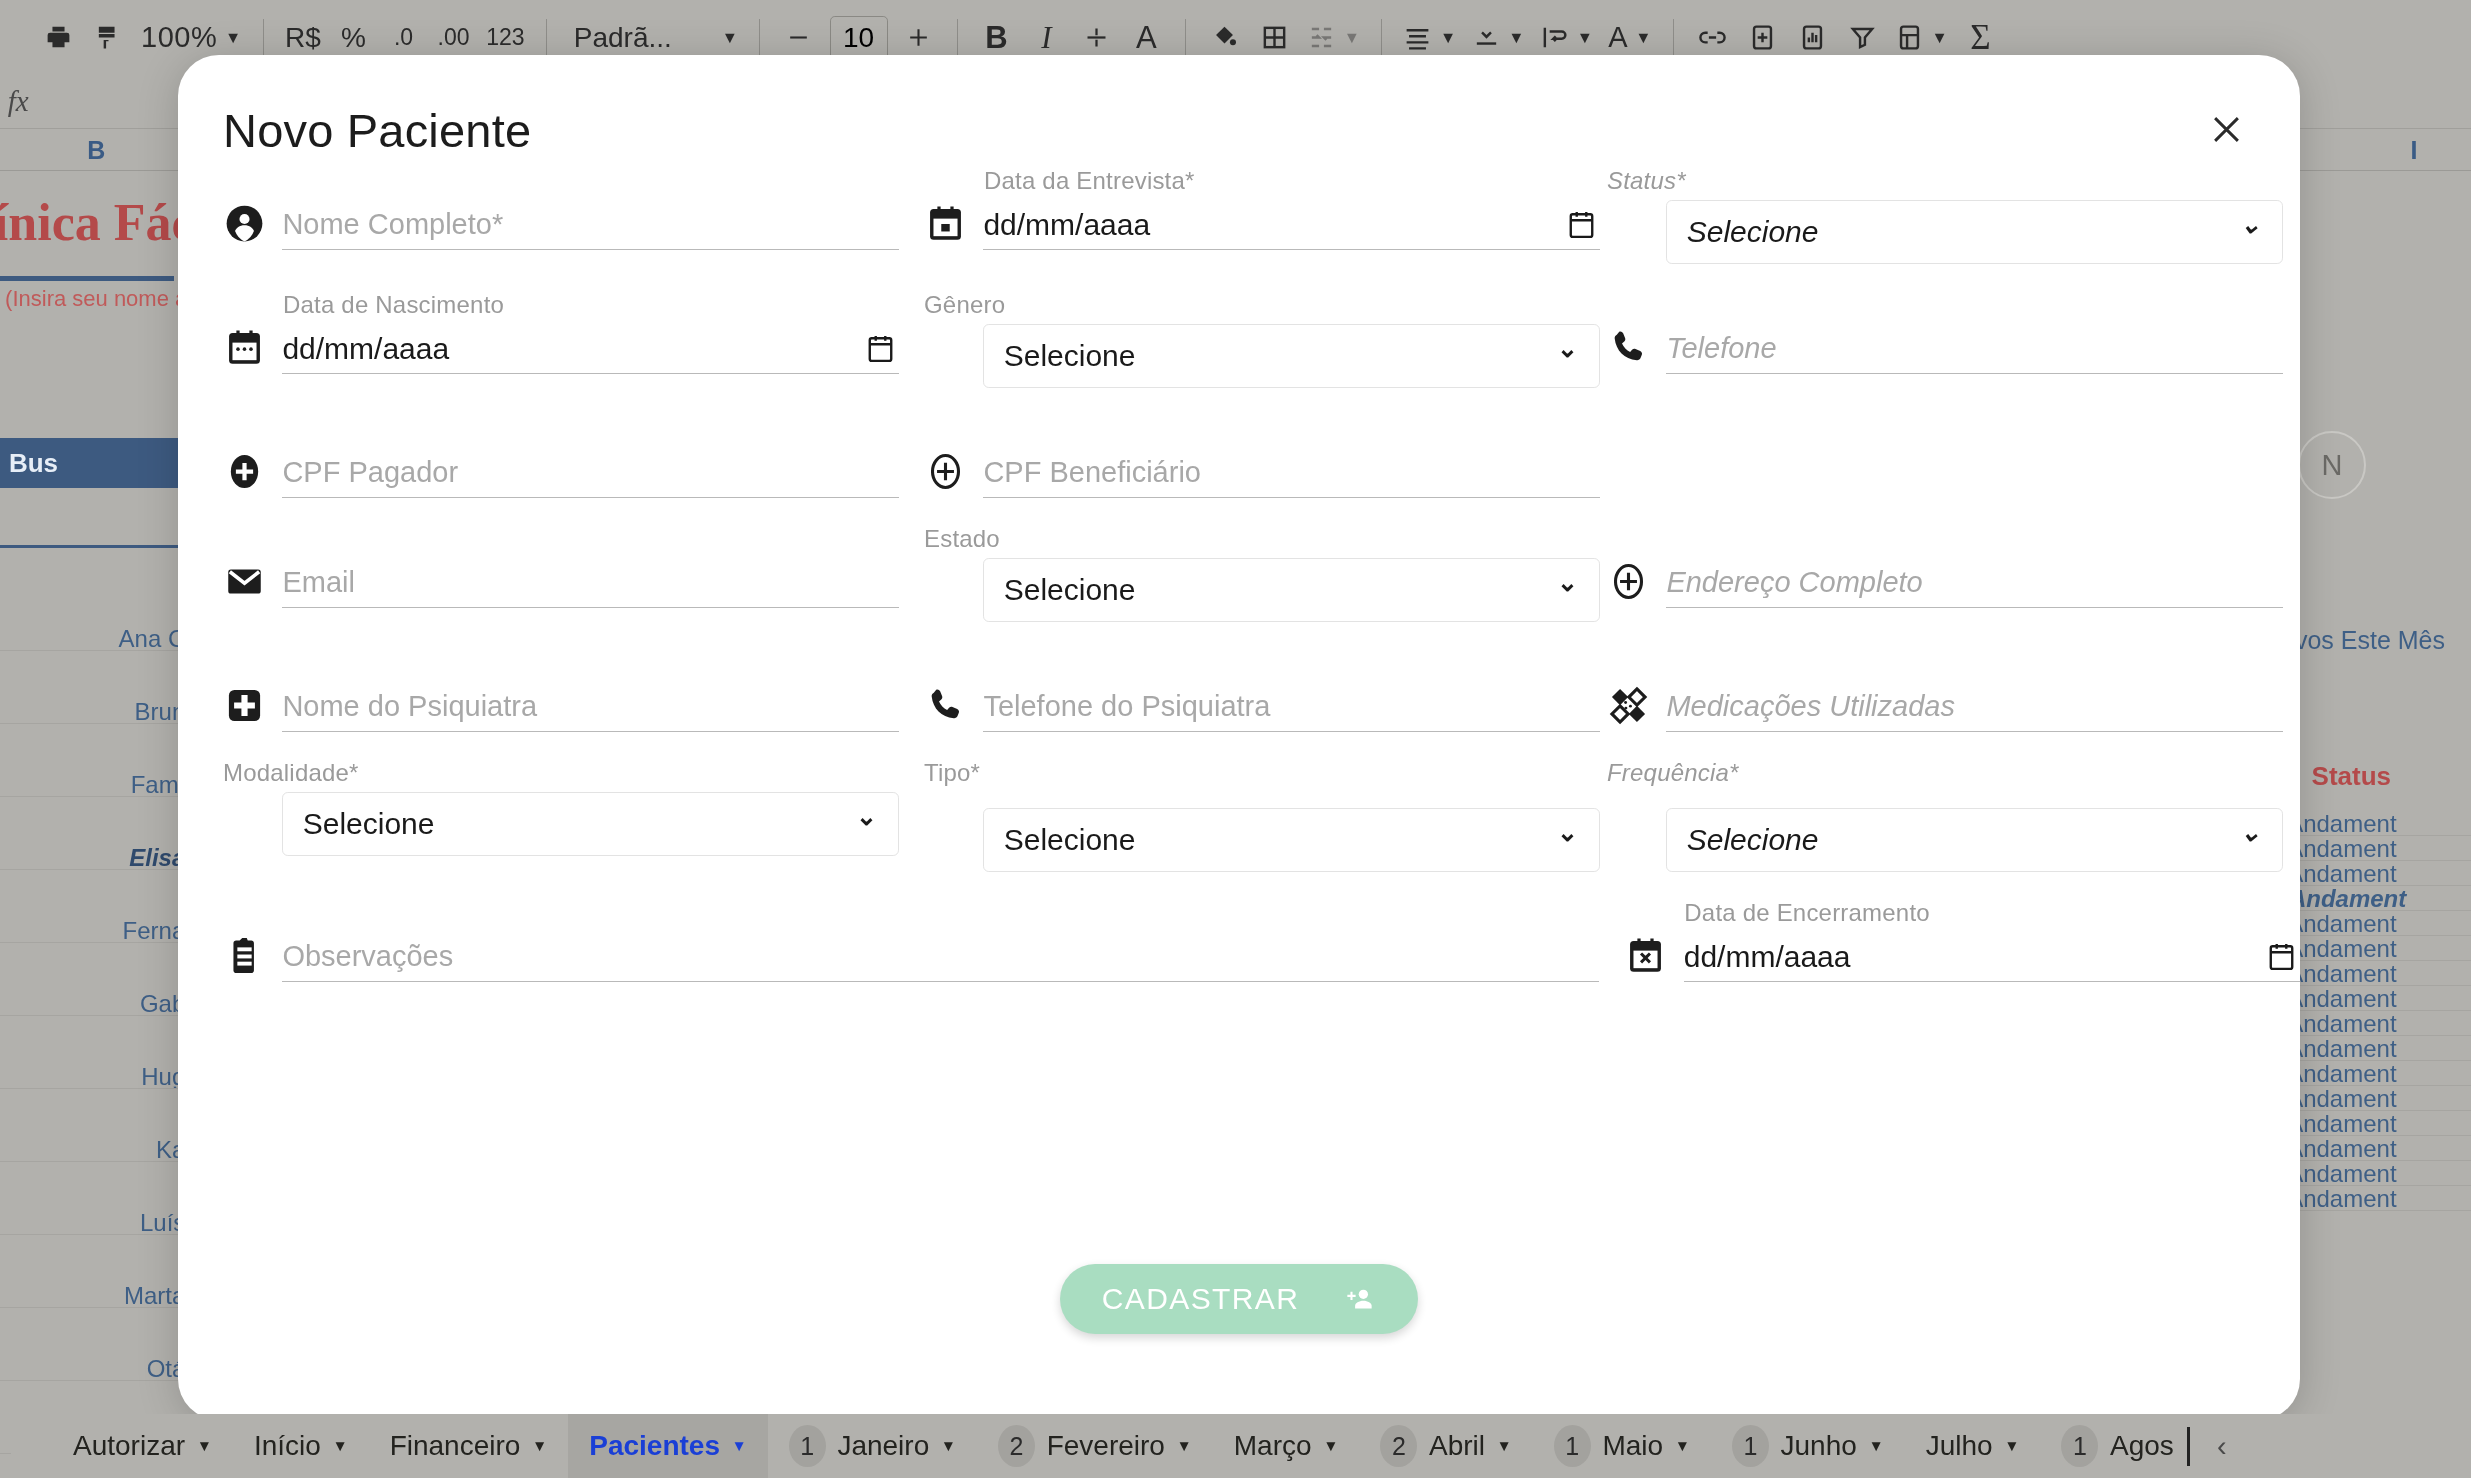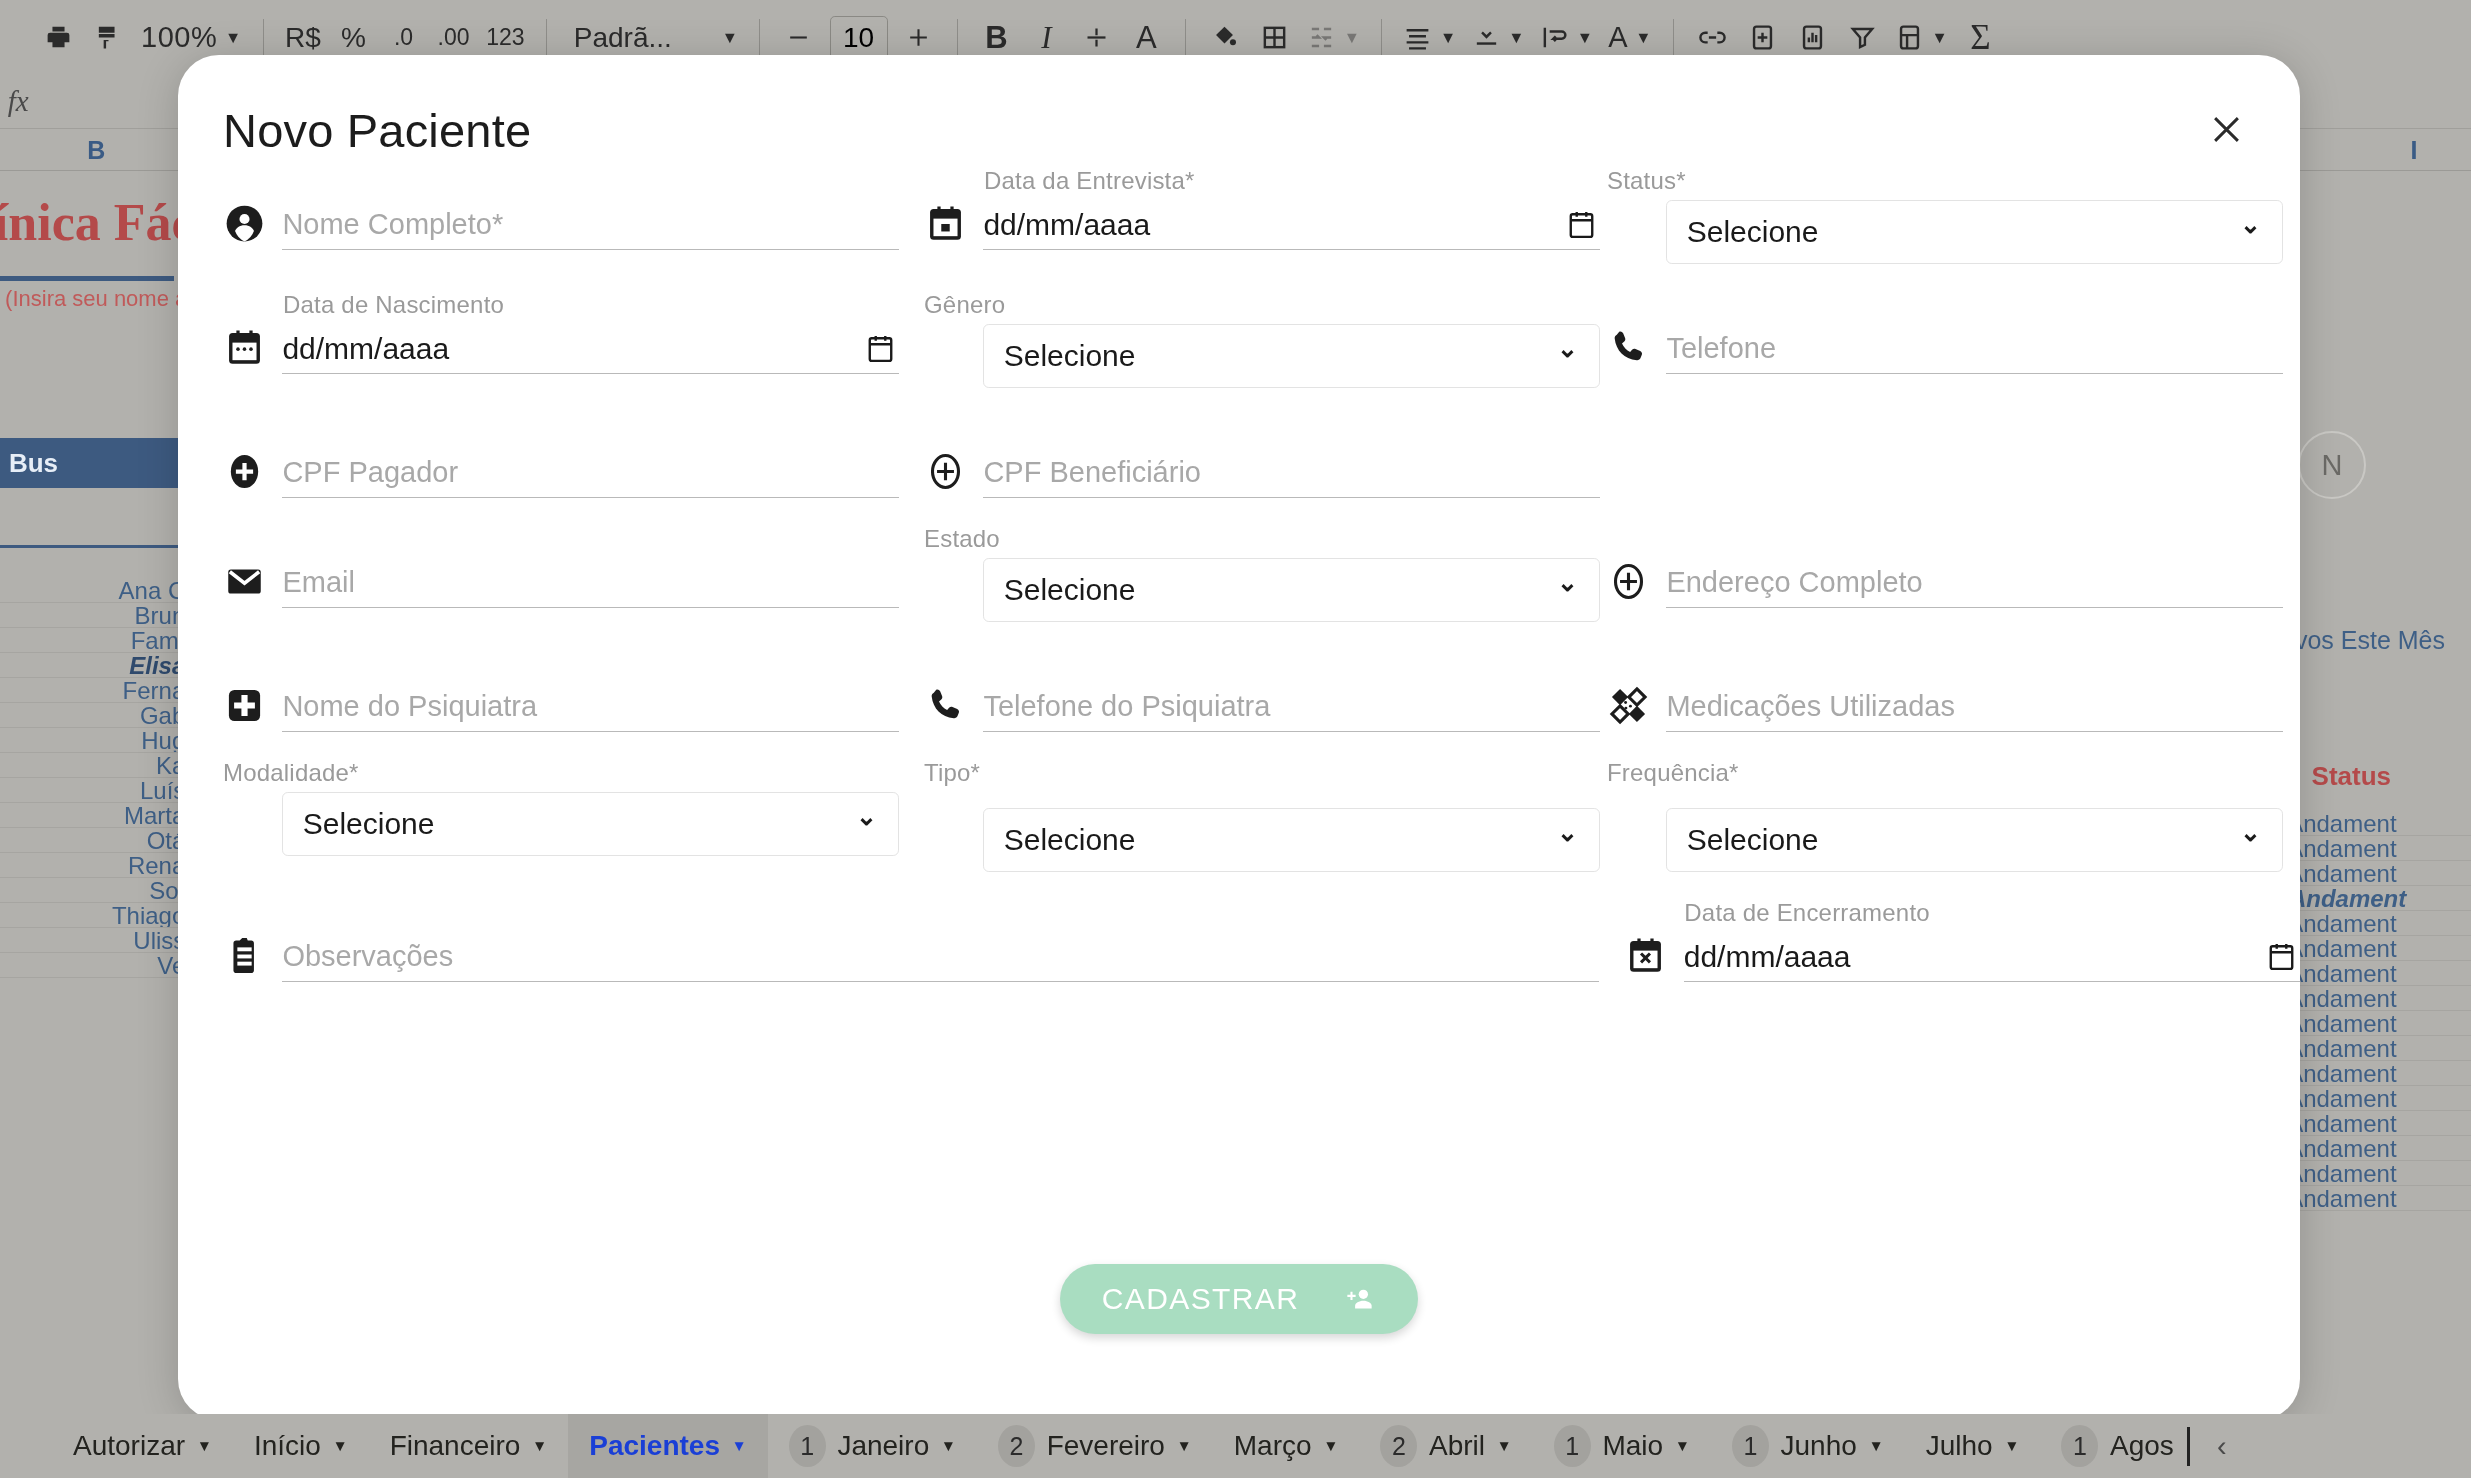--- a/index.html
+++ b/index.html
@@ -74,21 +74,21 @@
     position:absolute; left:-126px; top: 266px; width: 319px; height: 50px;
     background:#3d5a80; color:#e7eef7; font-size:26px; font-weight:600;
     display:flex; align-items:center; justify-content:center;
   }
   .rule-2 { position:absolute; left:-126px; top: 373px; width: 319px; height: 2.9px; background:#3d5a80; }
 
   .names-col { position: absolute; left: 0; top: 406px; width: 193px; }
   .name-row {
     height: 25px; line-height: 25px; text-align: right; padding-right: 7.7px;
     font-size: 24px; color: #3e5f86; border-bottom: 1px solid #a6a5a1;
-    white-space: nowrap; overflow: hidden;
+    white-space: nowrap; overflow: hidden; margin-top: 48px;
   }
   .name-row.bold { font-weight: bold; font-style: italic; color:#2f4a6d; }
 
   .right-status-head {
     position:absolute; right: 9.7px; top: 589px; width: 222px;
     font-size: 26px; font-weight: bold; color:#b44a4a; text-align:center;
   }
   .status-col { position:absolute; right: 0; top: 639px; width: 232px; }
   .status-row {
     height: 25px; line-height: 25px; font-size: 24px; color:#3e5f86;
@@ -148,21 +148,21 @@
   .form {
     position: absolute; left: 0; top: 145px; width: 2122px;
   }
   .row { position: relative; display: flex; }
   .col {
     position: relative;
     width: 676px;
   }
   .col.c1 { margin-left: 45px; }
   .col.c2 { margin-left: 25px; }
-  .col.c3 { margin-left: 7px; }
+  .col.c3 { margin-left: 7px; font-style: italic; }
 
   .field { position: relative; display: flex; align-items: flex-end; gap: 17.4px; }
   .ficon {
     width: 42px; height: 42px; flex: 0 0 42px;
     display:flex; align-items:center; justify-content:center;
     color: #1d1d1d; margin-bottom: 5.8px;
   }
   .ficon svg { display:block; }
   .flabel {
     position: absolute; left: 60px; top: -33px;

